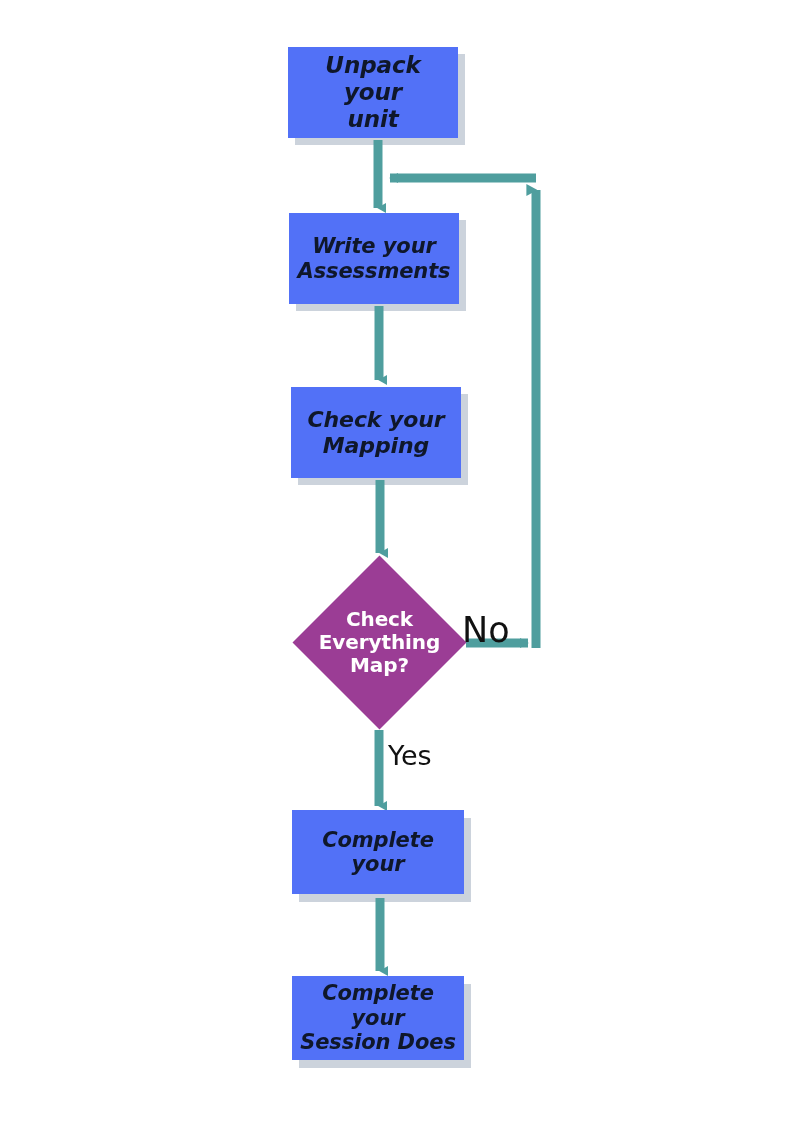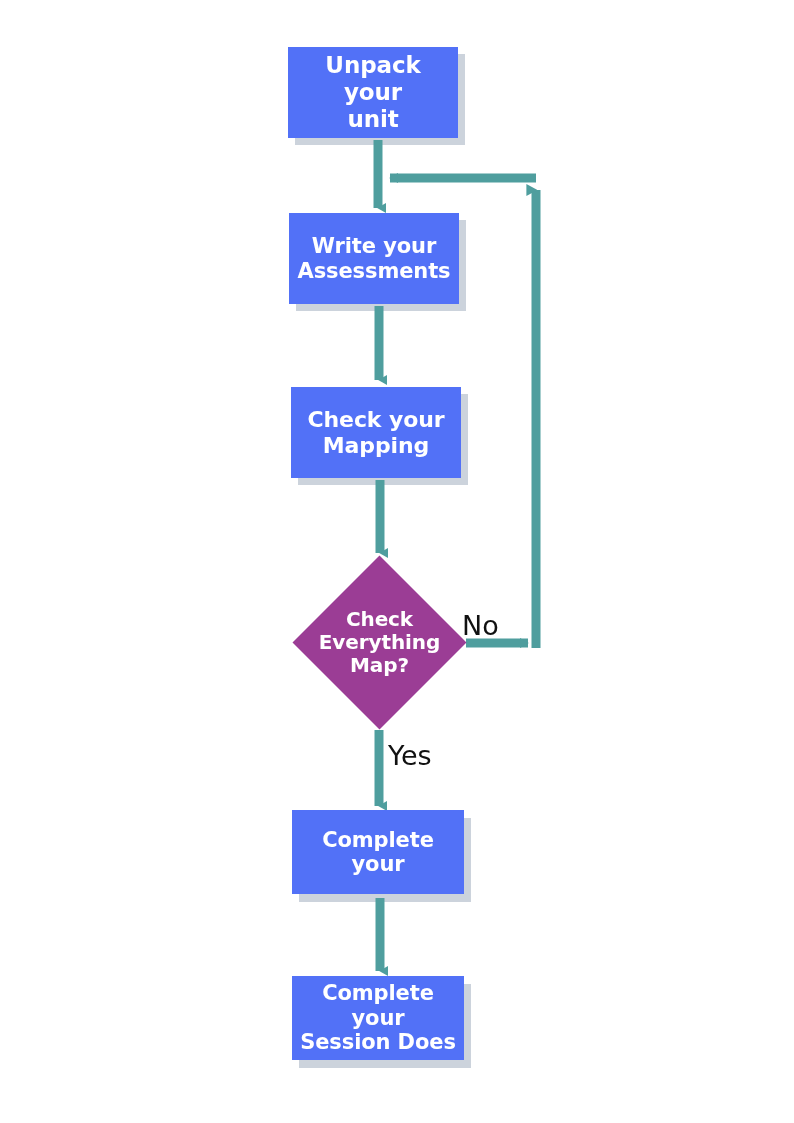--- a/index.html
+++ b/index.html
@@ -20,30 +20,31 @@
     left: 0;
     top: 0;
     width: 794px;
     height: 1123px;
   }
   
   .node-box {
     position: absolute;
     box-sizing: border-box;
     background: #5271f7;
-    color: #ffffff;
+    color: #0f172a;
     display: flex;
     align-items: center;
     justify-content: center;
     text-align: center;
     font-weight: 700;
     line-height: 1.16;
     letter-spacing: -0.1px;
     z-index: 4;
     padding: 2px 6px;
+    font-style: italic;
   }
   .node-shadow {
     position: absolute;
     background: #ccd3dc;
     z-index: 2;
   }
   
   .node-diamond-wrap {
     position: absolute;
     z-index: 4;
@@ -164,17 +165,17 @@
   </div>
 
   <div class="node-box" style="left:292px; top:810px; width:172px; height:84px; font-size:21px;">
     <span><span>Complete your</span><br></span>
   </div>
 
   <div class="node-box" style="left:292px; top:976px; width:172px; height:84px; font-size:21px;">
     <span><span>Complete your</span><br><span>Session Does</span></span>
   </div>
 
-  <div class="edge-label" style="left:462px; top:610px; font-size:27px;">No</div>
+  <div class="edge-label" style="left:462px; top:610px; font-size:35px;">No</div>
 
   <div class="edge-label" style="left:388px; top:740px; font-size:27px;">Yes</div>
 
 </div>
 
 </body></html>

